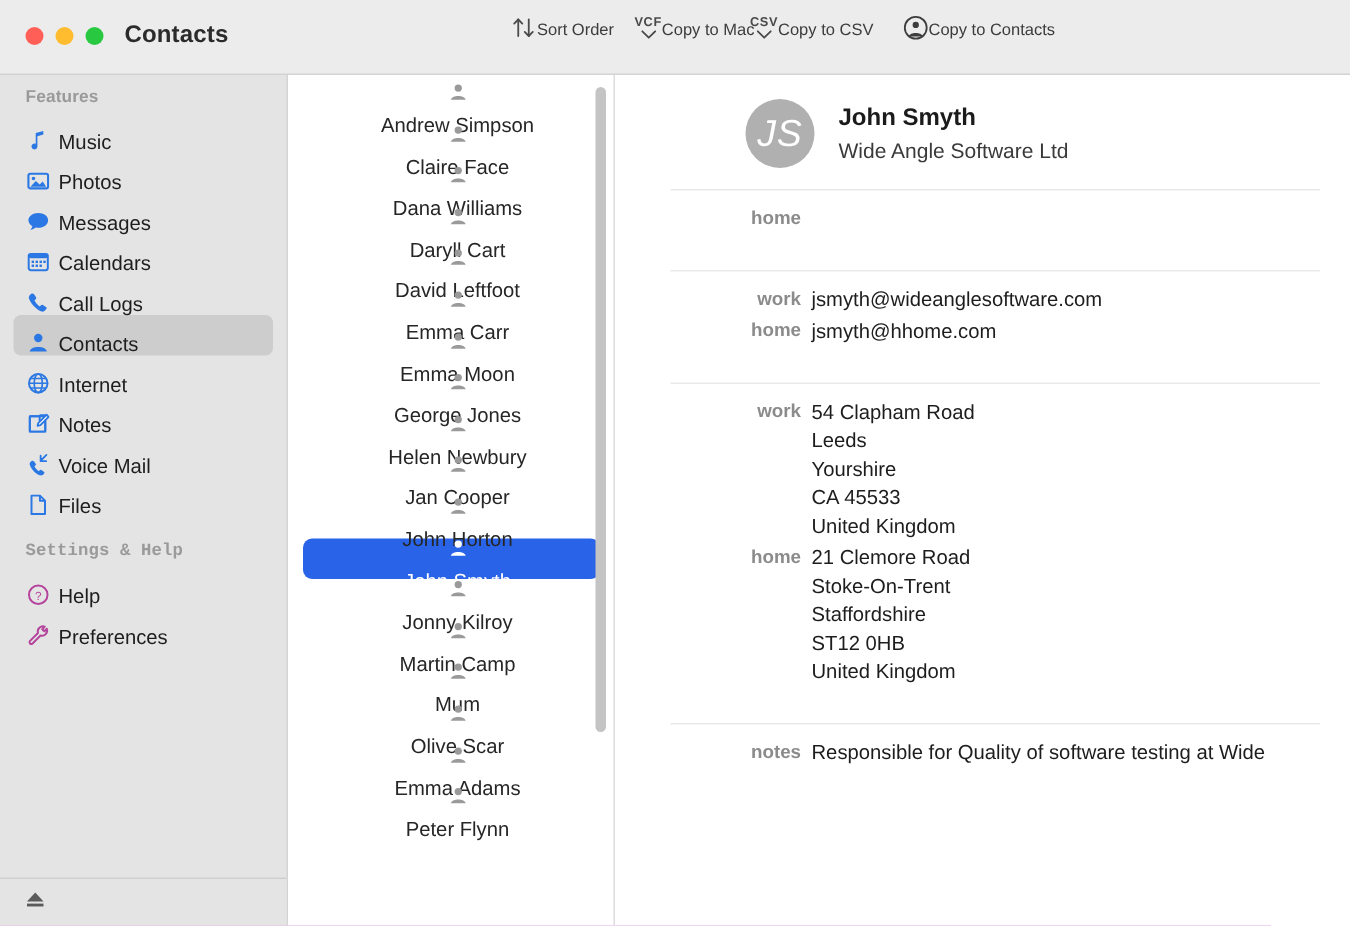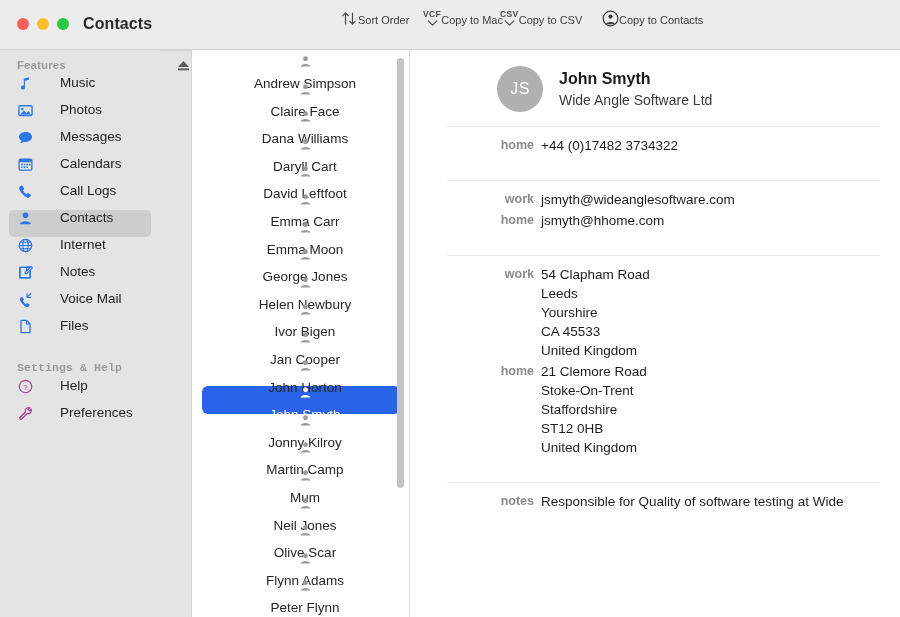--- a/index.html
+++ b/index.html
@@ -65,34 +65,34 @@
   }
 
   
   .body { flex:1; display:flex; min-height:0; }
 
   
   .sidebar {
     width:192px; min-width:192px;
     background:#e4e4e4;
     border-right:1px solid #d4d4d4;
-    display:flex; 
+    display:flex; flex-direction:column;
     position:relative;
   }
   .sb-scroll { flex:1; overflow:hidden; padding-top:9px; }
   .sb-head {
     font-size:11.5px; font-weight:bold; color:#9a9a9a;
     padding:0 0 4px 17px; letter-spacing:.1px;
   }
   .sb-head.second { padding-top:16px;font-family:Liberation Mono, monospace; }
   .sb-item {
     height:27px;
     margin:0 9px;
     padding-left:8px;
-    display:flex; align-items:flex-start; gap:26px;
+    display:flex; align-items:flex-end; gap:5px;
     border-radius:5px;
     cursor:default;
   }
   .sb-item.active { background:#cdcdcd; }
   .sb-ico {
     width:17px; height:17px;
     display:flex; align-items:center; justify-content:center;
     flex:0 0 17px;
   }
   .sb-txt { font-size:13.5px; color:#1e1e1e; }
@@ -140,22 +140,23 @@
     padding-left:7px;
   }
   .dt-head {
     display:flex; align-items:center; gap:16px;
     padding:16px 0 0 80px;
   }
   .avatar {
     width:46px; height:46px; border-radius:50%;
     background:#b0b0b0; color:#ffffff;
     display:flex; align-items:center; justify-content:center;
-    font-size:16px; letter-spacing:.5px;
+    font-size:25px; letter-spacing:.5px;
     flex:0 0 46px;
+    font-style:italic;
   }
   .dt-name { font-size:16px; font-weight:bold; color:#1b1b1b; line-height:1.35; }
   .dt-org  { font-size:14px; color:#3a3a3a; line-height:1.4; margin-top:1px; }
 
   .divider { height:1px; background:#e9e9e9; margin:14px 20px 0 30px; }
 
   .grp { padding:9px 0 9px 0; }
   .fld { display:flex; align-items:flex-start; margin-bottom:2px; }
   .fld-label {
     width:124px; min-width:124px;
@@ -453,29 +454,20 @@
             </span>
             <span class="row-name">Helen Newbury</span>
           </div>
           <div class="row">
             <span>
               <svg class="person-ico" viewBox="0 0 16 16">
                 <circle cx="8" cy="4.6" r="3" fill="#9a9a9a"></circle>
                 <path d="M1.9 14.2 C2.6 10 13.4 10 14.1 14.2 Z" fill="#9a9a9a"></path>
               </svg>
             </span>
-            <span class="row-name">Ivor Bigen</span>
-          </div>
-          <div class="row">
-            <span>
-              <svg class="person-ico" viewBox="0 0 16 16">
-                <circle cx="8" cy="4.6" r="3" fill="#9a9a9a"></circle>
-                <path d="M1.9 14.2 C2.6 10 13.4 10 14.1 14.2 Z" fill="#9a9a9a"></path>
-              </svg>
-            </span>
             <span class="row-name">Jan Cooper</span>
           </div>
           <div class="row">
             <span>
               <svg class="person-ico" viewBox="0 0 16 16">
                 <circle cx="8" cy="4.6" r="3" fill="#9a9a9a"></circle>
                 <path d="M1.9 14.2 C2.6 10 13.4 10 14.1 14.2 Z" fill="#9a9a9a"></path>
               </svg>
             </span>
             <span class="row-name">John Horton</span>
@@ -516,39 +508,30 @@
             </span>
             <span class="row-name">Mum</span>
           </div>
           <div class="row">
             <span>
               <svg class="person-ico" viewBox="0 0 16 16">
                 <circle cx="8" cy="4.6" r="3" fill="#9a9a9a"></circle>
                 <path d="M1.9 14.2 C2.6 10 13.4 10 14.1 14.2 Z" fill="#9a9a9a"></path>
               </svg>
             </span>
-            <span class="row-name">Neil Jones</span>
-          </div>
-          <div class="row">
-            <span>
-              <svg class="person-ico" viewBox="0 0 16 16">
-                <circle cx="8" cy="4.6" r="3" fill="#9a9a9a"></circle>
-                <path d="M1.9 14.2 C2.6 10 13.4 10 14.1 14.2 Z" fill="#9a9a9a"></path>
-              </svg>
-            </span>
             <span class="row-name">Olive Scar</span>
           </div>
           <div class="row">
             <span>
               <svg class="person-ico" viewBox="0 0 16 16">
                 <circle cx="8" cy="4.6" r="3" fill="#9a9a9a"></circle>
                 <path d="M1.9 14.2 C2.6 10 13.4 10 14.1 14.2 Z" fill="#9a9a9a"></path>
               </svg>
             </span>
-            <span class="row-name">Flynn Adams</span>
+            <span class="row-name">Emma Adams</span>
           </div>
           <div class="row">
             <span>
               <svg class="person-ico" viewBox="0 0 16 16">
                 <circle cx="8" cy="4.6" r="3" fill="#9a9a9a"></circle>
                 <path d="M1.9 14.2 C2.6 10 13.4 10 14.1 14.2 Z" fill="#9a9a9a"></path>
               </svg>
             </span>
             <span class="row-name">Peter Flynn</span>
           </div>
@@ -564,21 +547,20 @@
           <div class="dt-name">John Smyth</div>
           <div class="dt-org">Wide Angle Software Ltd</div>
         </div>
       </div>
 
       <div id="detail-groups">
           <div class="divider"></div>
           <div class="grp">
             <div class="fld">
               <div class="fld-label">home</div>
-              <div class="fld-val">+44 (0)17482 3734322</div>
             </div>
           </div>
           <div class="divider"></div>
           <div class="grp">
             <div class="fld">
               <div class="fld-label">work</div>
               <div class="fld-val">jsmyth@wideanglesoftware.com</div>
             </div>
             <div class="fld">
               <div class="fld-label">home</div>

